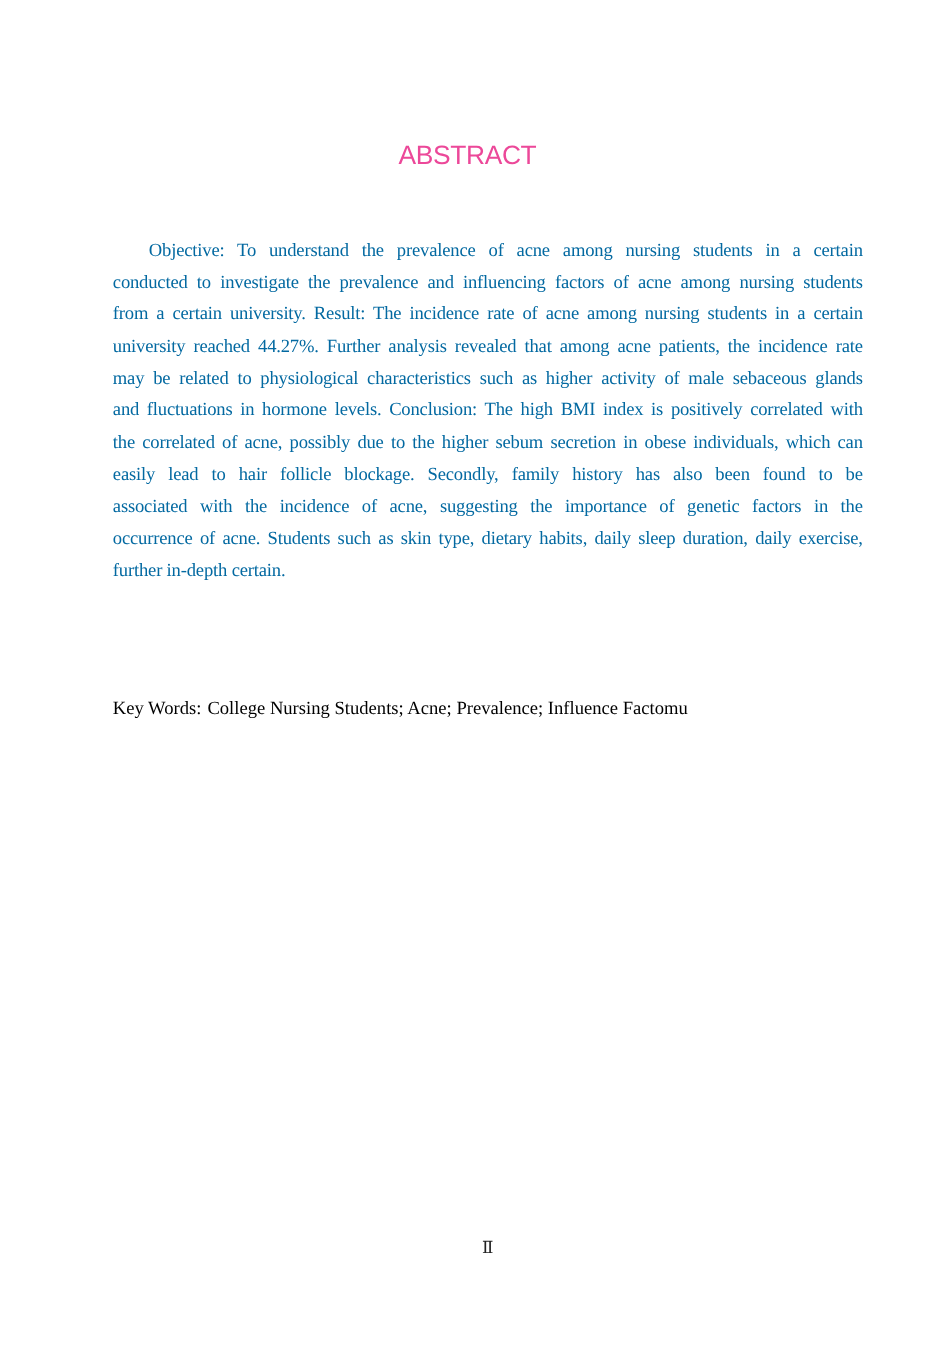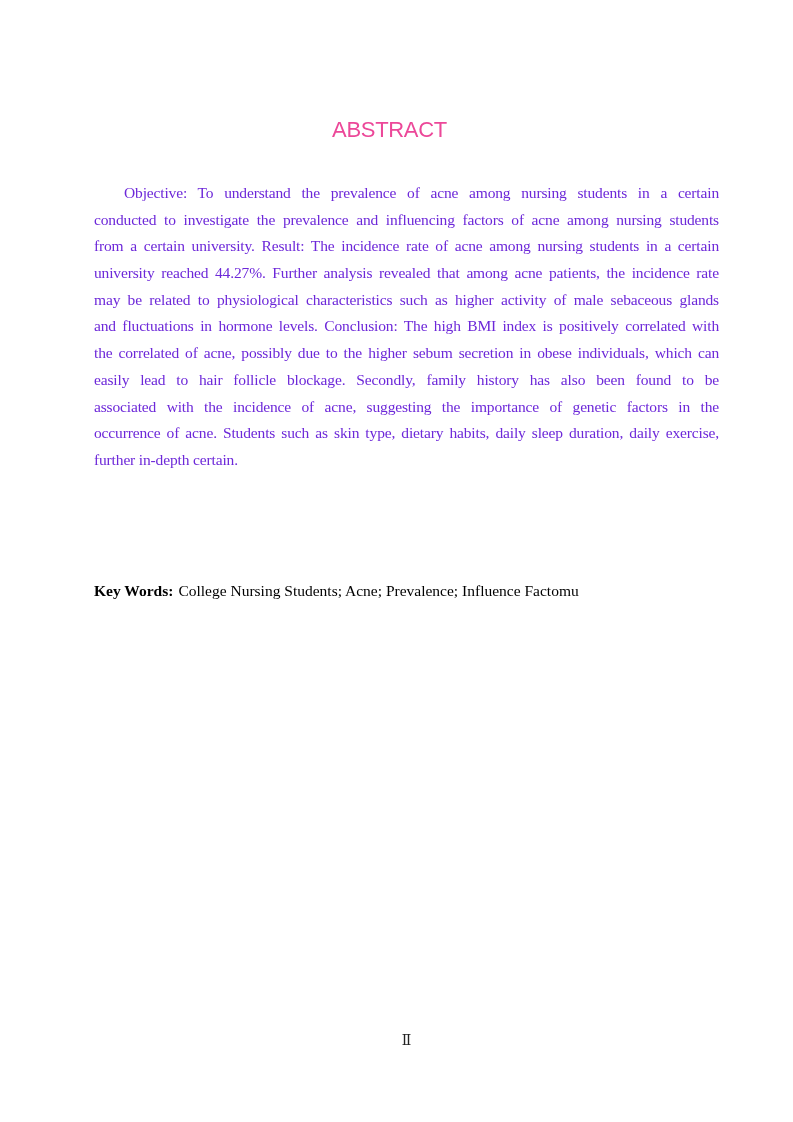--- a/index.html
+++ b/index.html
@@ -24,28 +24,28 @@
     text-align: center;
     font-family: "Liberation Sans", "DejaVu Sans", sans-serif;
     font-weight: 400;
     font-size: 22px;
     line-height: 1;
     letter-spacing: -0.3px;
     color: #ec4899;
   }
   .abstract {
     position: absolute;
-    top: 180px;
+    top: 196px;
     left: 94px;
     width: 625px;
     font-family: "Liberation Serif", "DejaVu Serif", serif;
     font-size: 15.5px;
     letter-spacing: -0.15px;
     line-height: 26.7px;
-    color: #6d28d9;
+    color: #0369a1;
   }
   .line {
     text-align: justify;
     text-align-last: justify;
     height: 26.7px;
     white-space: normal;
   }
   .line.first {
     text-indent: 30px;
   }
@@ -56,21 +56,21 @@
     position: absolute;
     top: 578px;
     left: 94px;
     width: 625px;
     font-family: "Liberation Serif", "DejaVu Serif", serif;
     font-size: 15.5px;
     line-height: 26.7px;
     color: #000000;
   }
   .keywords .label {
-    font-weight: 700;
+    font-weight: 400;
   }
   .keywords .value {
     margin-left: 5px;
     text-align: center;
   }
   .page-number {
     position: absolute;
     top: 1030px;
     left: 94px;
     width: 625px;

